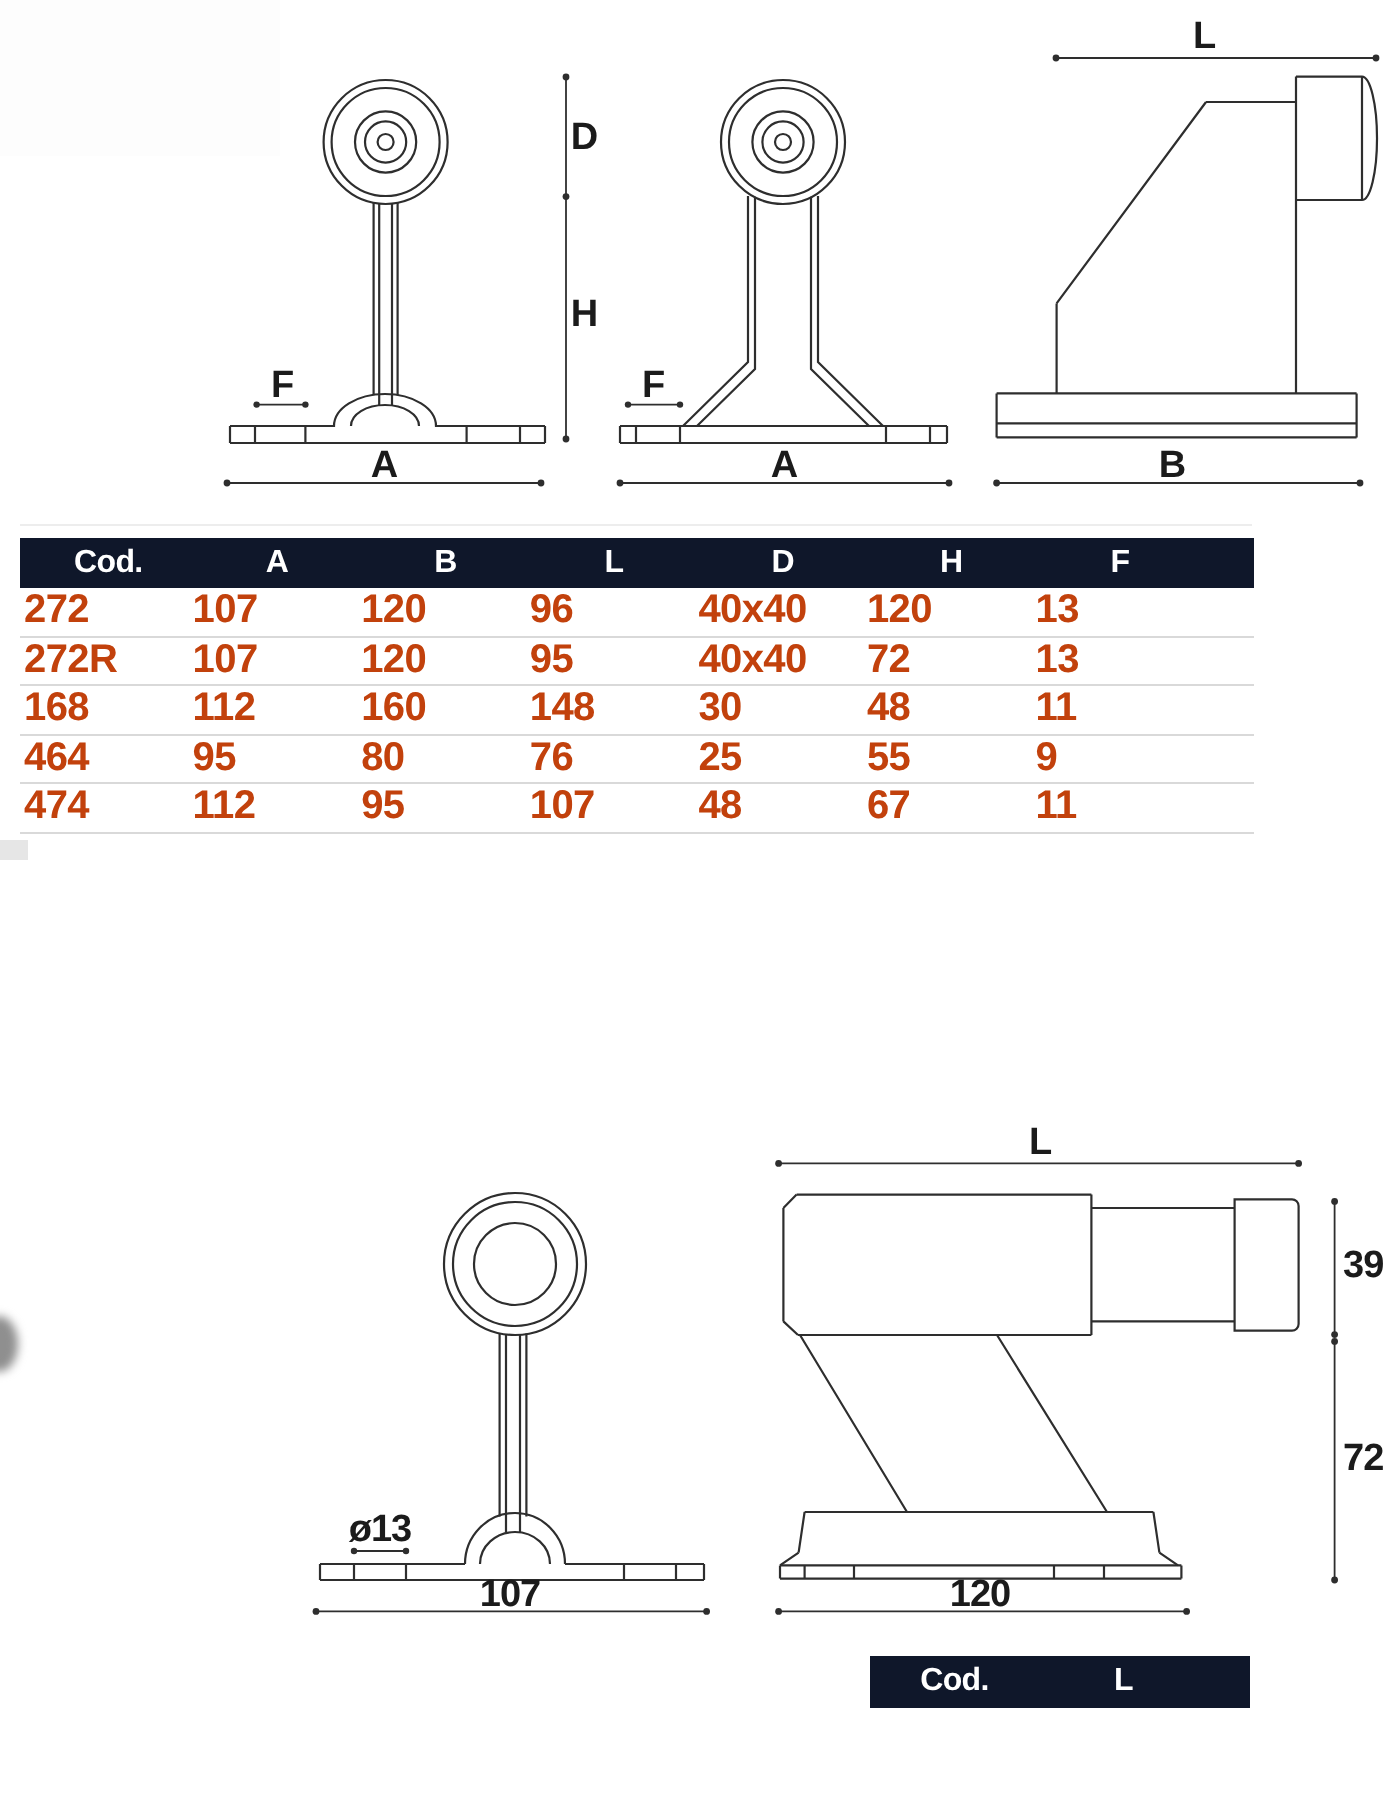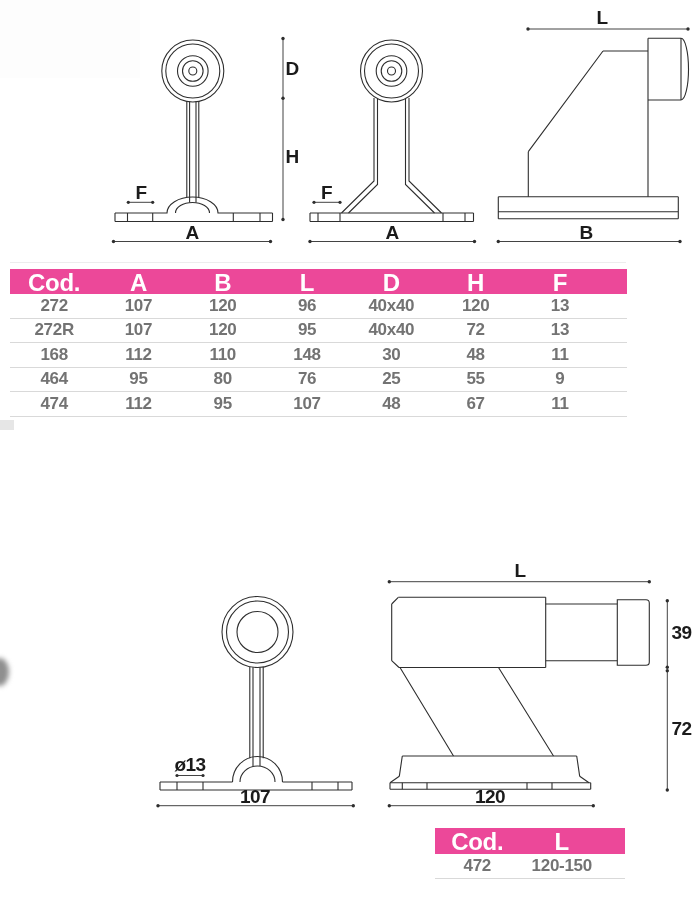--- a/index.html
+++ b/index.html
@@ -14,27 +14,27 @@
   }
   .draw .dl { stroke:#2e2e2e; stroke-width:0.9; fill:none; }
   .draw .dot { fill:#2e2e2e; stroke:none; }
   .dim {
     font-family:"Liberation Sans", sans-serif; font-size:19px; font-weight:bold;
     fill:#1b1b1b; text-anchor:middle; stroke:none; letter-spacing:-0.5px;
   }
   .dim.start { text-anchor:start; }
   .tbl { position:absolute; color:#141414; }
   .thead {
-    display:grid; align-items:center; background:#ec4899; color:#ffffff;
-    font-weight:bold; font-size:24px; text-align:center; letter-spacing:-0.3px;
+    display:grid; align-items:center; background:#0f172a; color:#ffffff;
+    font-weight:bold; font-size:16px; text-align:center; letter-spacing:-0.3px;
   }
   .trow {
-    display:grid; align-items:center; font-weight:bold; font-size:17px;
-    text-align:center; border-bottom:1px solid #d9d9d9; letter-spacing:-0.3px;
-    color:#737373;
+    display:grid; align-items:center; font-weight:bold; font-size:20px;
+    text-align:left; border-bottom:1px solid #d9d9d9; letter-spacing:-0.3px;
+    color:#c2410c;
   }
   #spec-table { left:10px; top:269px; width:617px; }
   #spec-table .thead { height:25px; grid-template-columns:repeat(7,84.3px); padding-left:2px; }
   #spec-table .trow  { height:24.5px; grid-template-columns:repeat(7,84.3px); padding-left:2px; }
   #variant-table { left:435px; top:828px; width:190px; }
   #variant-table .thead { height:26px; grid-template-columns:repeat(2,84.5px); }
   #variant-table .trow  { height:25px; grid-template-columns:repeat(2,84.5px); }
   .artifact-corner { position:absolute; left:0; top:0; width:140px; height:78px; background:#fdfdfd; }
   .artifact-line { position:absolute; left:10px; top:262px; width:616px; height:1px; background:#ededed; }
   .artifact-square { position:absolute; left:0; top:420px; width:14px; height:10px; background:#e6e6e6; }
@@ -188,21 +188,21 @@
       <div>107</div>
       <div>120</div>
       <div>95</div>
       <div>40x40</div>
       <div>72</div>
       <div>13</div>
     </div>
     <div class="trow">
       <div>168</div>
       <div>112</div>
-      <div>110</div>
+      <div>160</div>
       <div>148</div>
       <div>30</div>
       <div>48</div>
       <div>11</div>
     </div>
     <div class="trow">
       <div>464</div>
       <div>95</div>
       <div>80</div>
       <div>76</div>
@@ -219,19 +219,15 @@
       <div>67</div>
       <div>11</div>
     </div>
   </div>
 
   <div class="tbl" id="variant-table">
     <div class="thead">
       <div>Cod.</div>
       <div>L</div>
     </div>
-    <div class="trow">
-      <div>472</div>
-      <div>120-150</div>
-    </div>
   </div>
 
 </div>
 
 </body></html>

